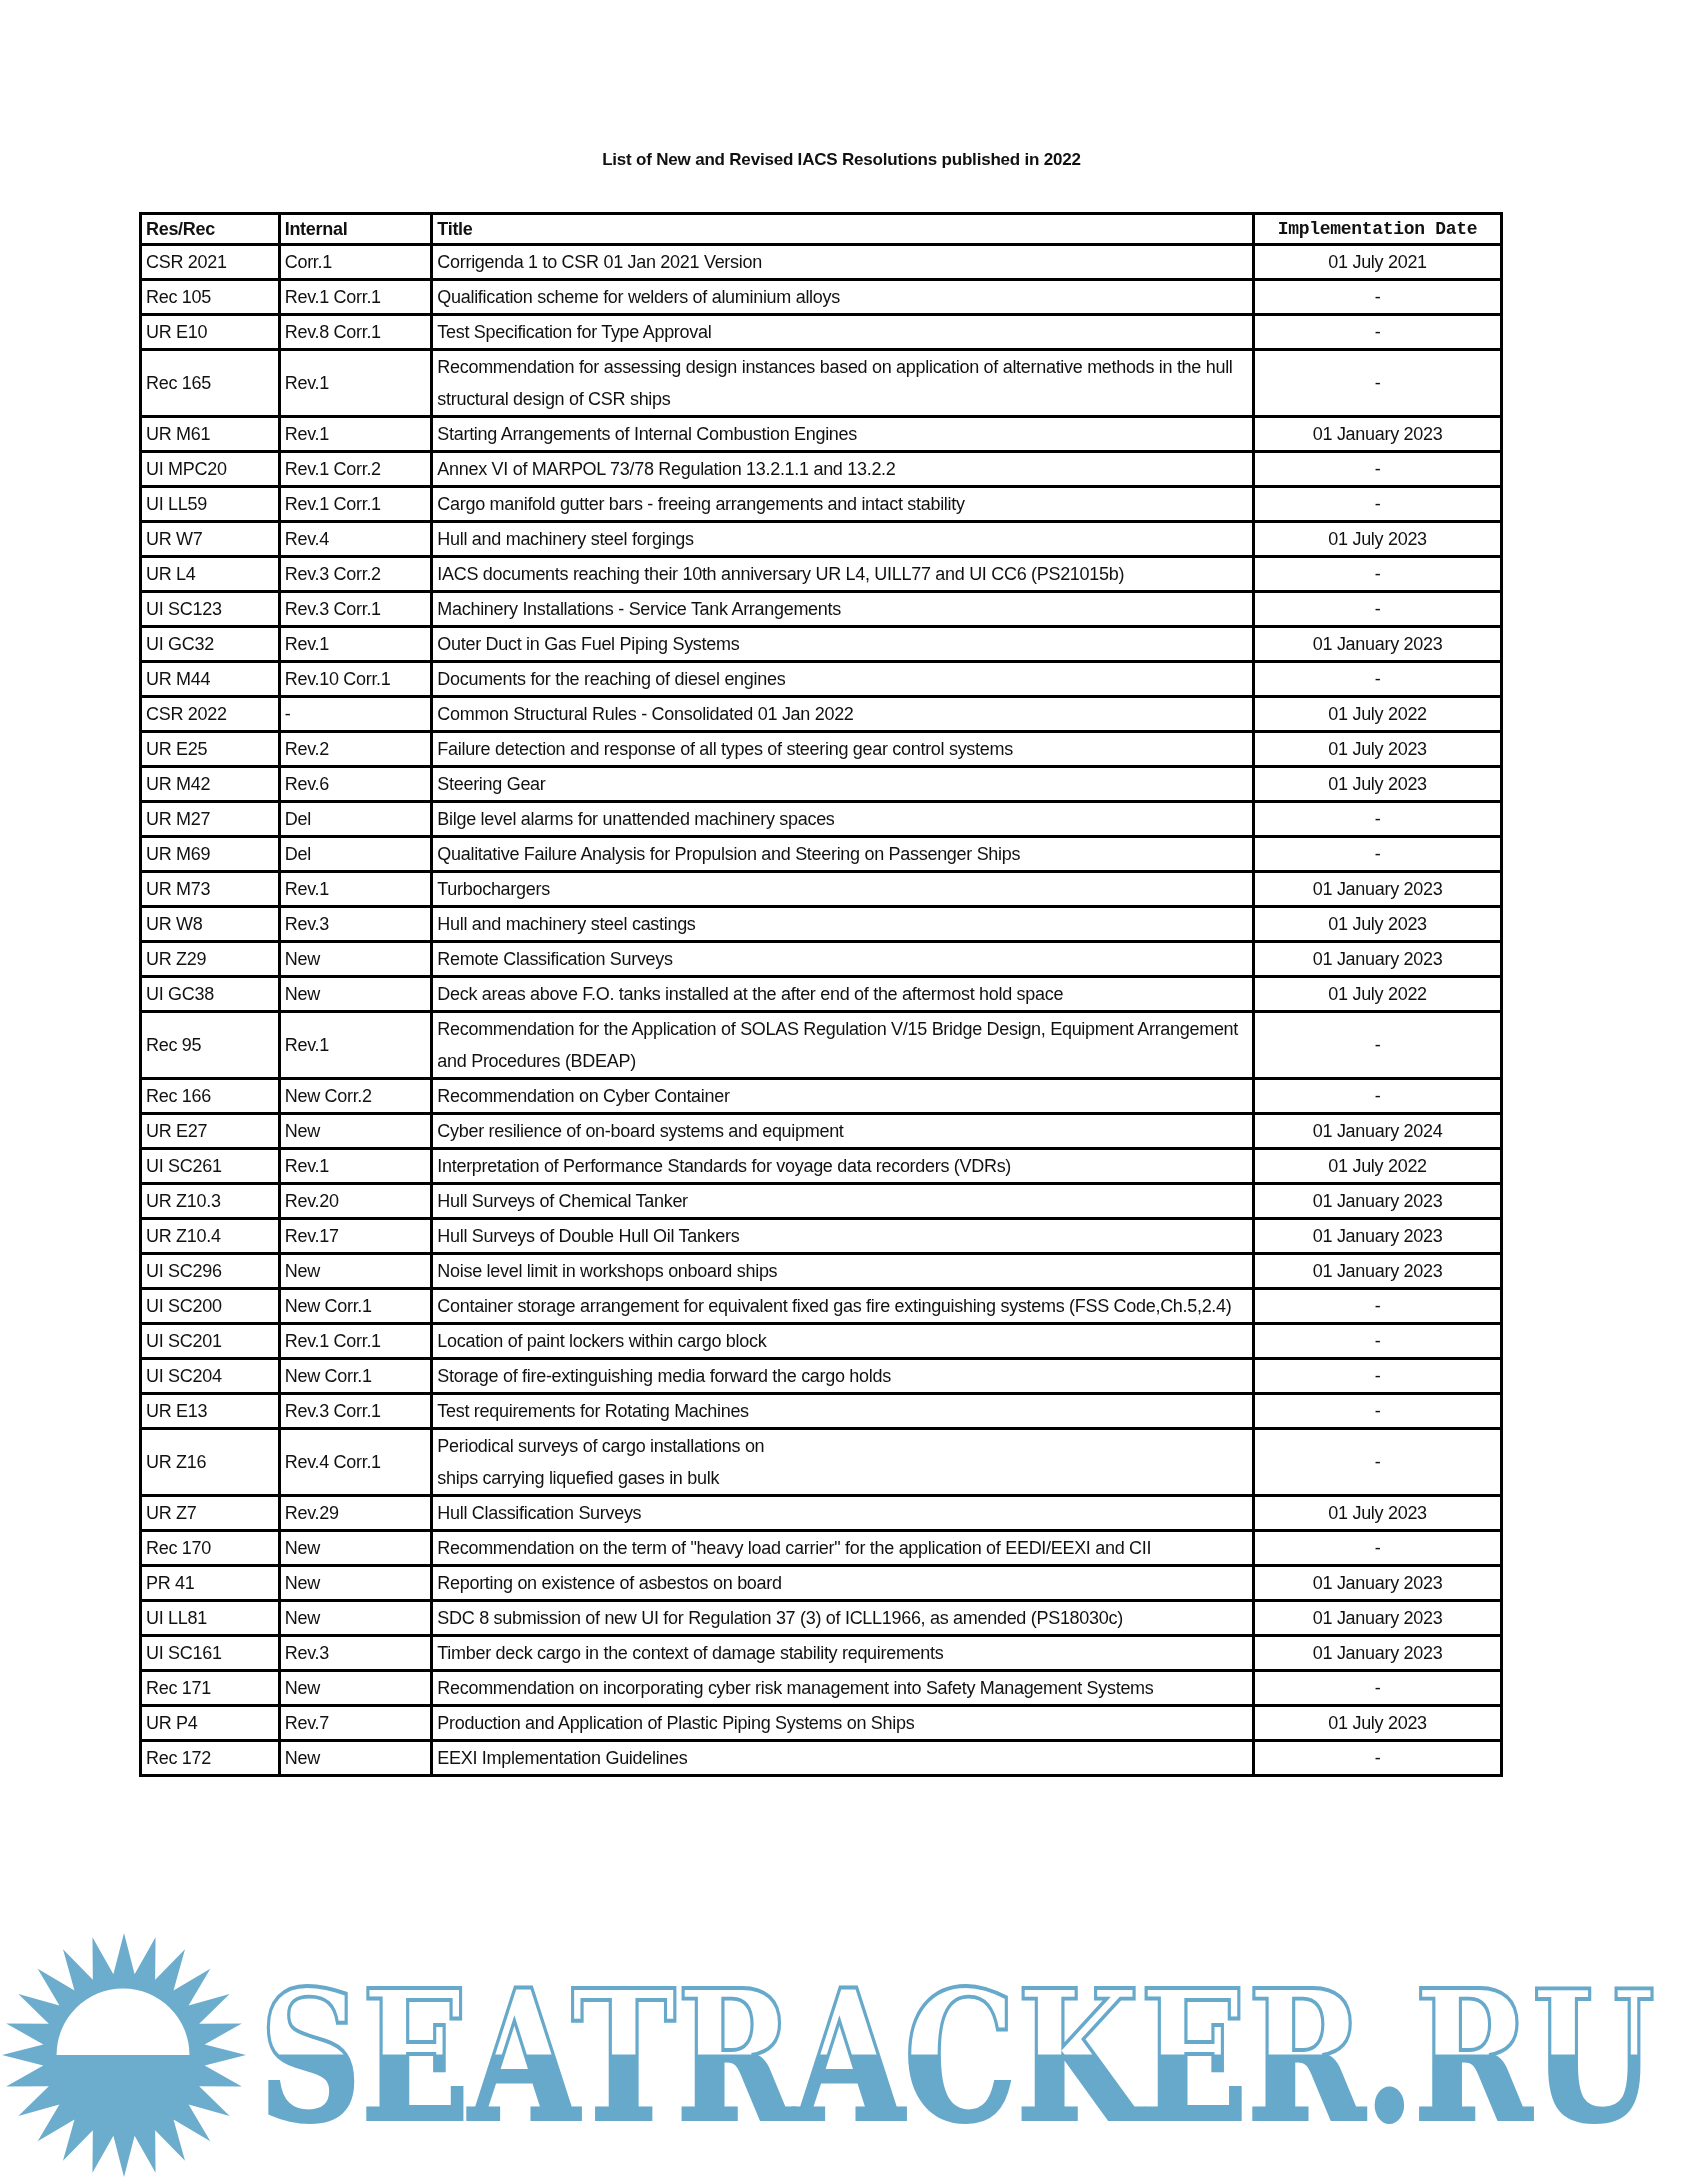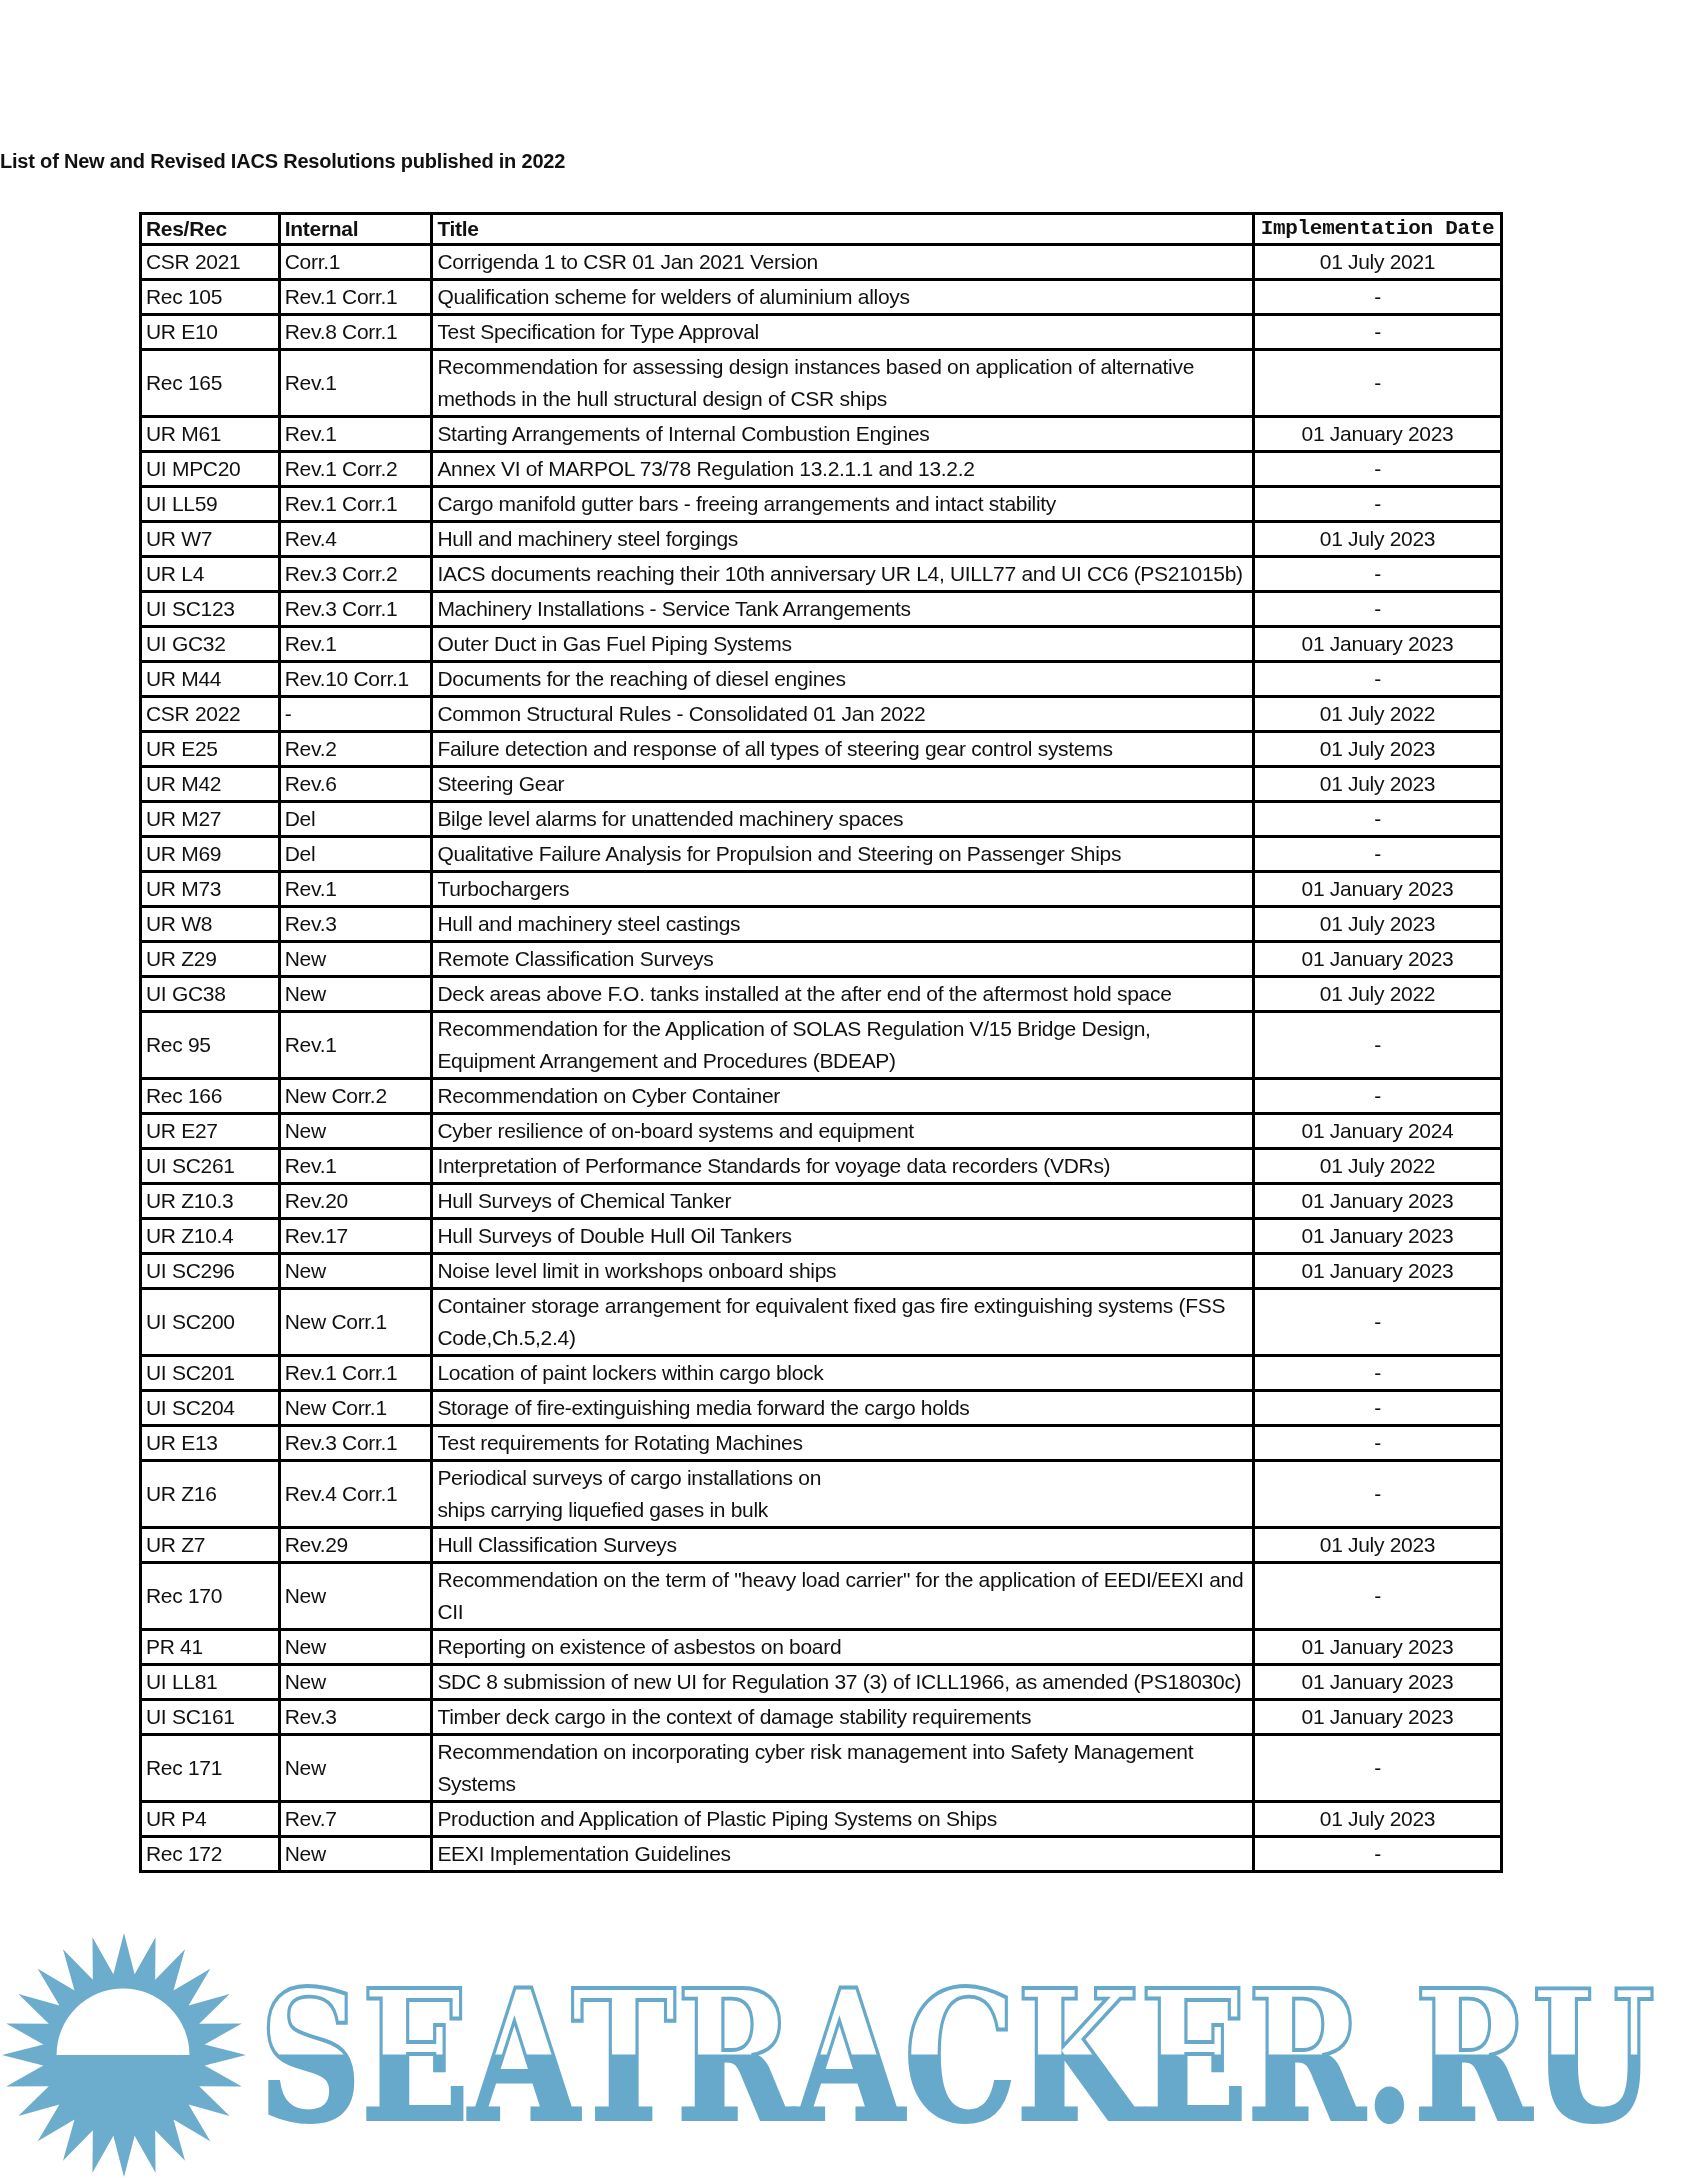--- a/index.html
+++ b/index.html
@@ -1,22 +1,22 @@
 <!DOCTYPE html>
 <html><head>
 <meta charset="utf-8">
 <style>
   html, body { margin: 0; padding: 0; background: #ffffff; }
   body { width: 1683px; height: 2178px; position: relative; overflow: hidden;
          font-family: "Liberation Sans", "DejaVu Sans", sans-serif; color: #111; }
-  .doc-title { position: absolute; left: 0; width: 1683px; top: 150px; text-align: left;
-               font-weight: bold; font-size: 20px; letter-spacing: -0.2px; }
+  .doc-title { position: absolute; left: 0; width: 1683px; top: 150px; text-align: center;
+               font-weight: bold; font-size: 17px; letter-spacing: -0.2px; }
   .sun { position: absolute; left: 0; top: 1931px; width: 248px; height: 248px; z-index: 0; }
   table.res { position: absolute; left: 139px; top: 212px; width: 1364px; border-collapse: collapse;
-              z-index: 1; font-size: 21px; letter-spacing: -0.3px; }
+              z-index: 1; font-size: 18px; letter-spacing: -0.3px; }
   table.res td, table.res th { border: 3px solid #000; padding: 0 4px; vertical-align: middle;
               line-height: 32px; white-space: normal; }
   table.res th { font-weight: bold; text-align: left; height: 28px; line-height: 28px; }
   table.res th.c-date { text-align: center; white-space: nowrap; font-family: Liberation Mono, monospace; }
   table.res td { height: 26px; }
   table.res td.c-date { text-align: center; }
   col.w-res { width: 139px; } col.w-rev { width: 153px; } col.w-title { width: 825px; } col.w-date { width: 248px; }
   table.res tr.dbl td.c-title { line-height: 32px; }
   .wm { position: absolute; left: 259px; top: 1980px; width: 1406px; height: 149px; z-index: 2; }
   .wm-text { font-family: "DejaVu Serif", "Liberation Serif", serif; font-weight: bold; }

